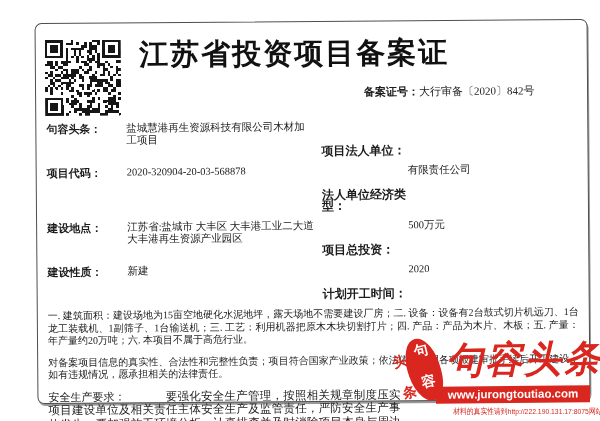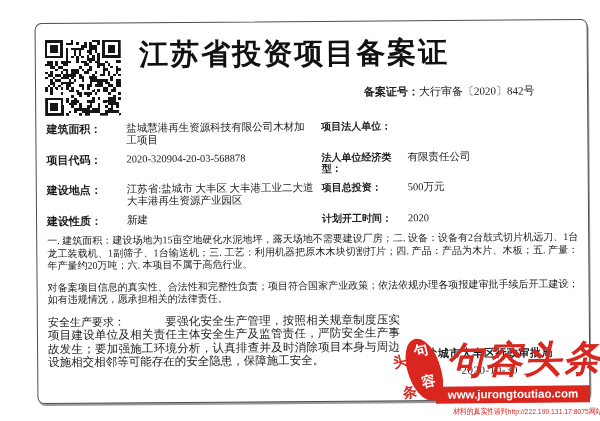--- a/index.html
+++ b/index.html
@@ -19,21 +19,21 @@
          font-size:29px;line-height:34px;font-weight:bold;letter-spacing:2px;color:#111;}
 
   .certno{margin-top:15px;margin-left:318px;font-size:11px;white-space:nowrap;}
   .certno b{font-weight:bold;margin-top:45px;}
 
   .rows{margin-top:21px;}
   .frow{display:flex;margin-bottom:8px;align-items:flex-start;}
   .fl{flex:0 0 80px;font-weight:bold;font-size:11px;line-height:12px;}
   .fl.small{font-size:9.8px;letter-spacing:-0.2px;}
   .fv1{flex:0 0 187px;font-size:10.5px;line-height:11.5px;padding-right:6px;}
-  .fr{flex:0 0 86px;font-weight:bold;font-size:10px;line-height:11px;margin-left:2px;}
+  .fr{flex:0 0 86px;font-weight:bold;font-size:12px;line-height:11px;margin-left:2px;margin-top:25px;}
   .fv2{flex:1;font-size:10.5px;line-height:11.5px;}
 
   .wide{display:flex;margin-bottom:9px;}
   .wide .txt{flex:1;font-size:10px;line-height:12.5px;text-align:justify;}
 
   .safety{display:flex;margin-top:3px;}
   .safety-p{width:352px;font-size:11.5px;line-height:13.5px;text-align:justify;}
   .safety-p .lbl{font-weight:normal;font-size:11px;display:inline-block;margin-right:40px;}
   .authority{flex:1;text-align:center;padding-top:33px;}
   .authority .name{font-size:11px;font-weight:bold;letter-spacing:0.5px;}
@@ -468,21 +468,21 @@
 
   <div class="title">江苏省投资项目备案证</div>
 
   <div class="certno">
     <b>备案证号：</b><span>大行审备〔2020〕842号</span>
   </div>
 
   <div class="rows">
 
     <div class="frow">
-      <div class="fl">建筑面积：</div>
+      <div class="fl">句容头条：</div>
       <div class="fv1">盐城慧港再生资源科技有限公司木材加工项目</div>
       <div class="fr">项目法人单位：</div>
     </div>
 
     <div class="frow">
       <div class="fl">项目代码：</div>
       <div class="fv1">2020-320904-20-03-568878</div>
       <div class="fr">法人单位经济类型：</div>
       <div class="fv2">有限责任公司</div>
     </div>

